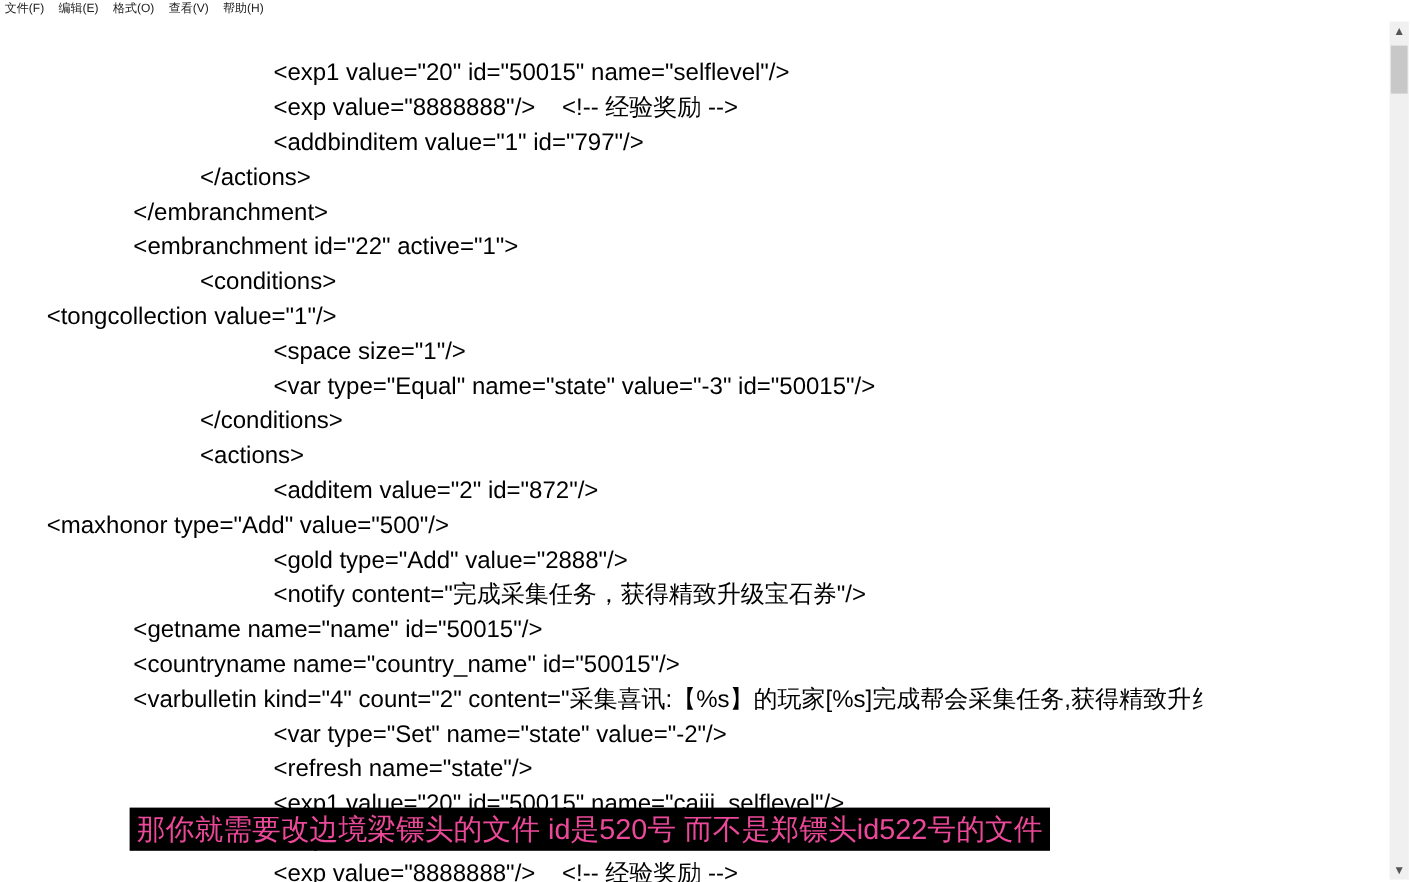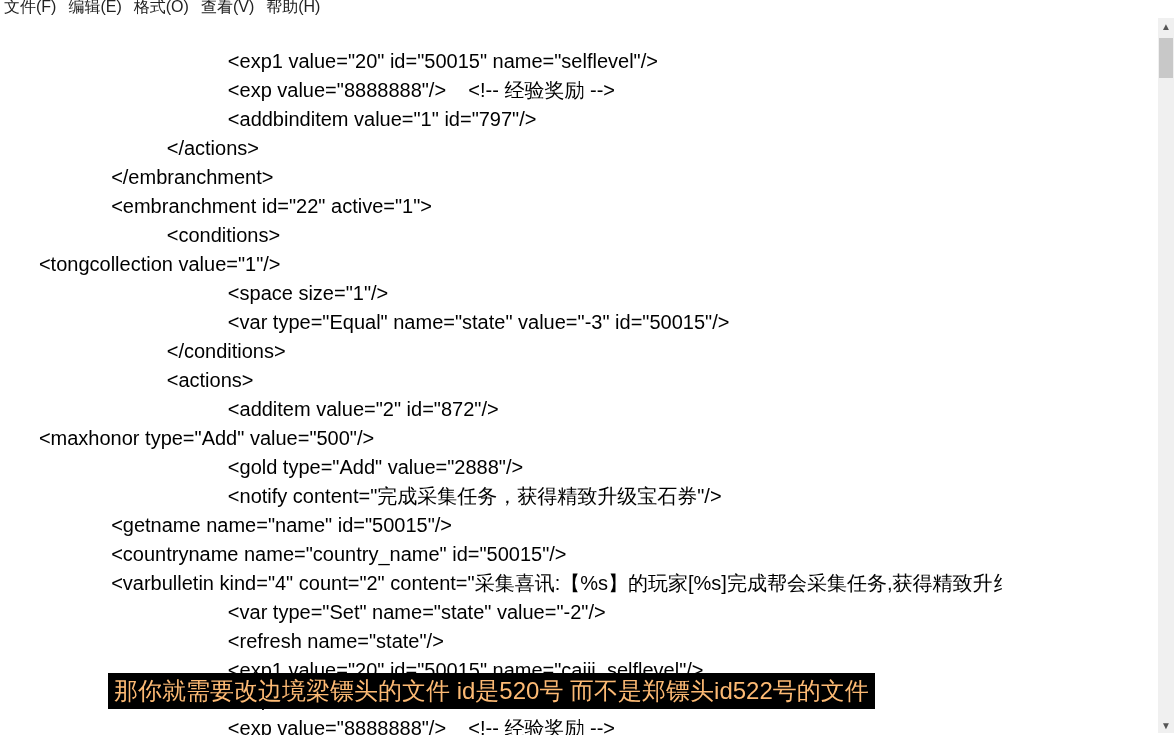--- a/index.html
+++ b/index.html
@@ -10,23 +10,23 @@
     background: #fff;
     width: 1176px;
     height: 735px;
     overflow: hidden;
     position: relative;
   }
   .menubar {
     display: flex;
     gap: 12px;
     padding: 0 4px;
-    font-size: 16px;
+    font-size: 10px;
     height: 18px;
-    align-items: flex-end;
+    align-items: flex-start;
     color: #222;
   }
   .menubar .menu-item { cursor: default; }
   .content {
     position: relative;
     white-space: pre;
     line-height: 29px;
     font-size: 20px;
     padding-left: 0;
     overflow: hidden;
@@ -49,21 +49,21 @@
     position: absolute;
     left: 1px; width: 14px;
     top: 20px; height: 40px;
     background: #c8c8c8;
   }
   .subtitle-bar {
     position: absolute;
     left: 108px;
     bottom: 26px;
     background: #000;
-    color: #fdba74;
+    color: #ec4899;
     font-size: 24px;
     padding: 2px 6px;
     white-space: nowrap;
   }
 </style>
 </head>
 <body>
 
 <div class="menubar">
   <span class="menu-item">文件(F)</span>

